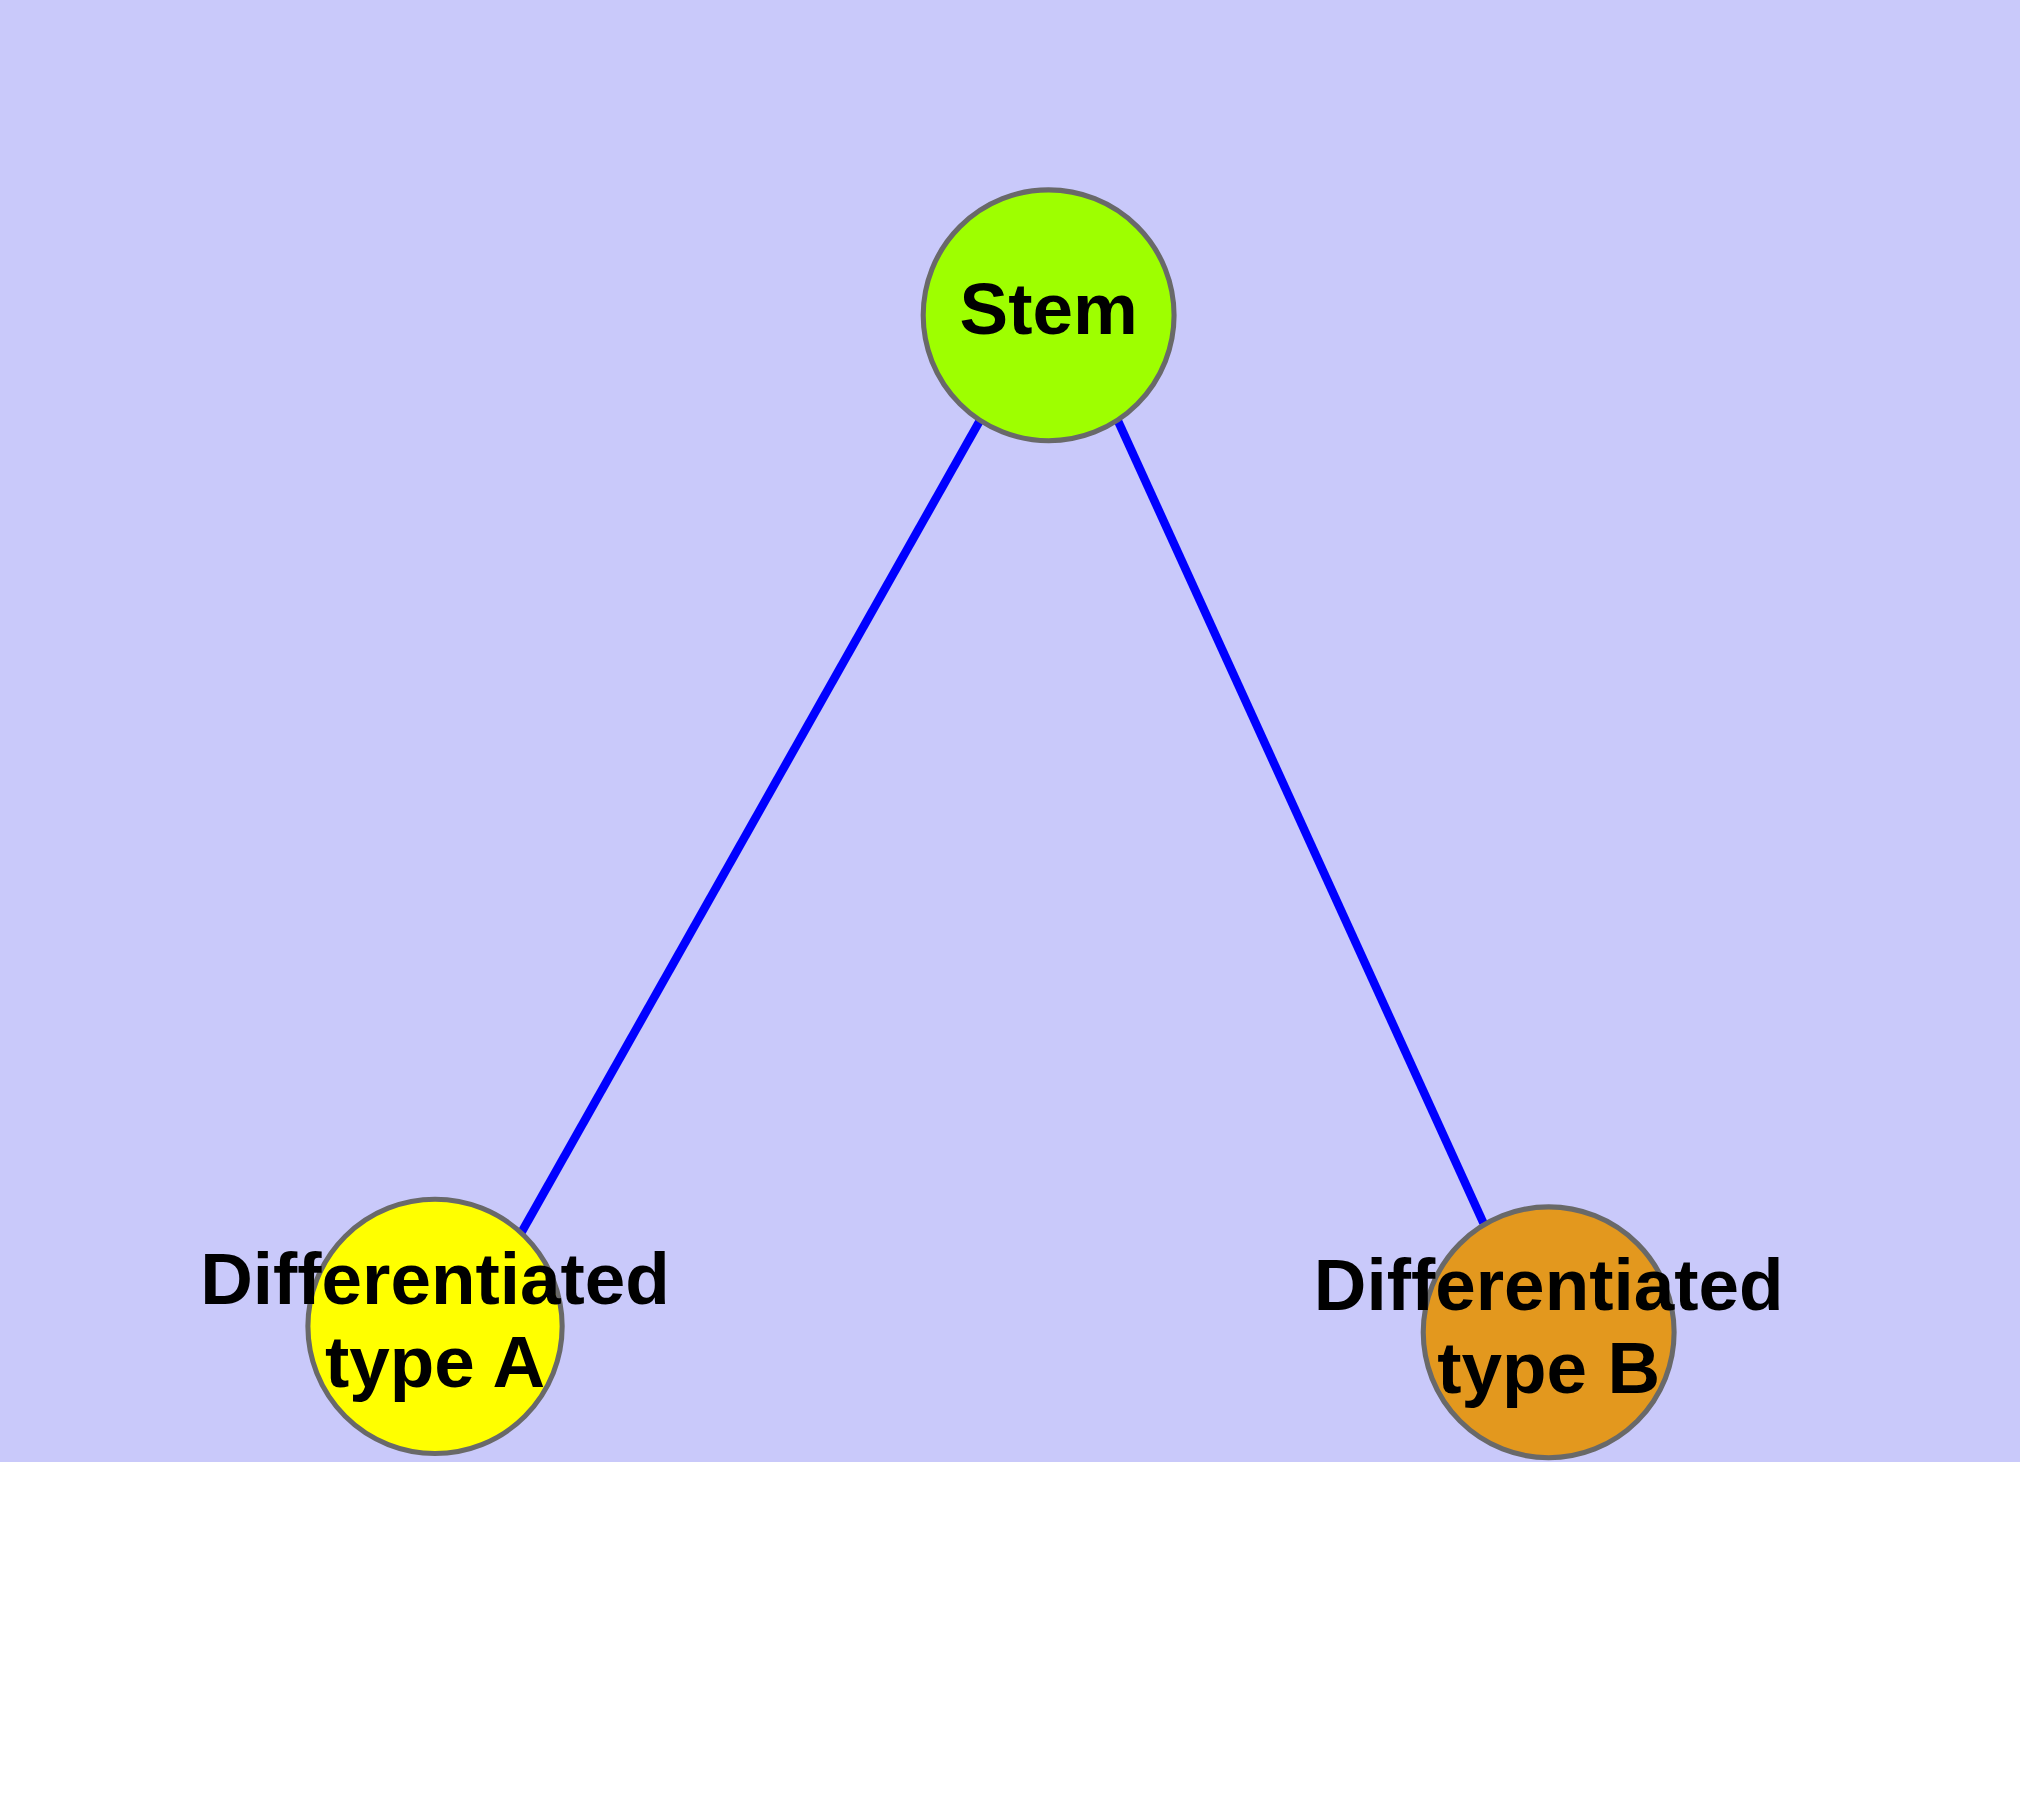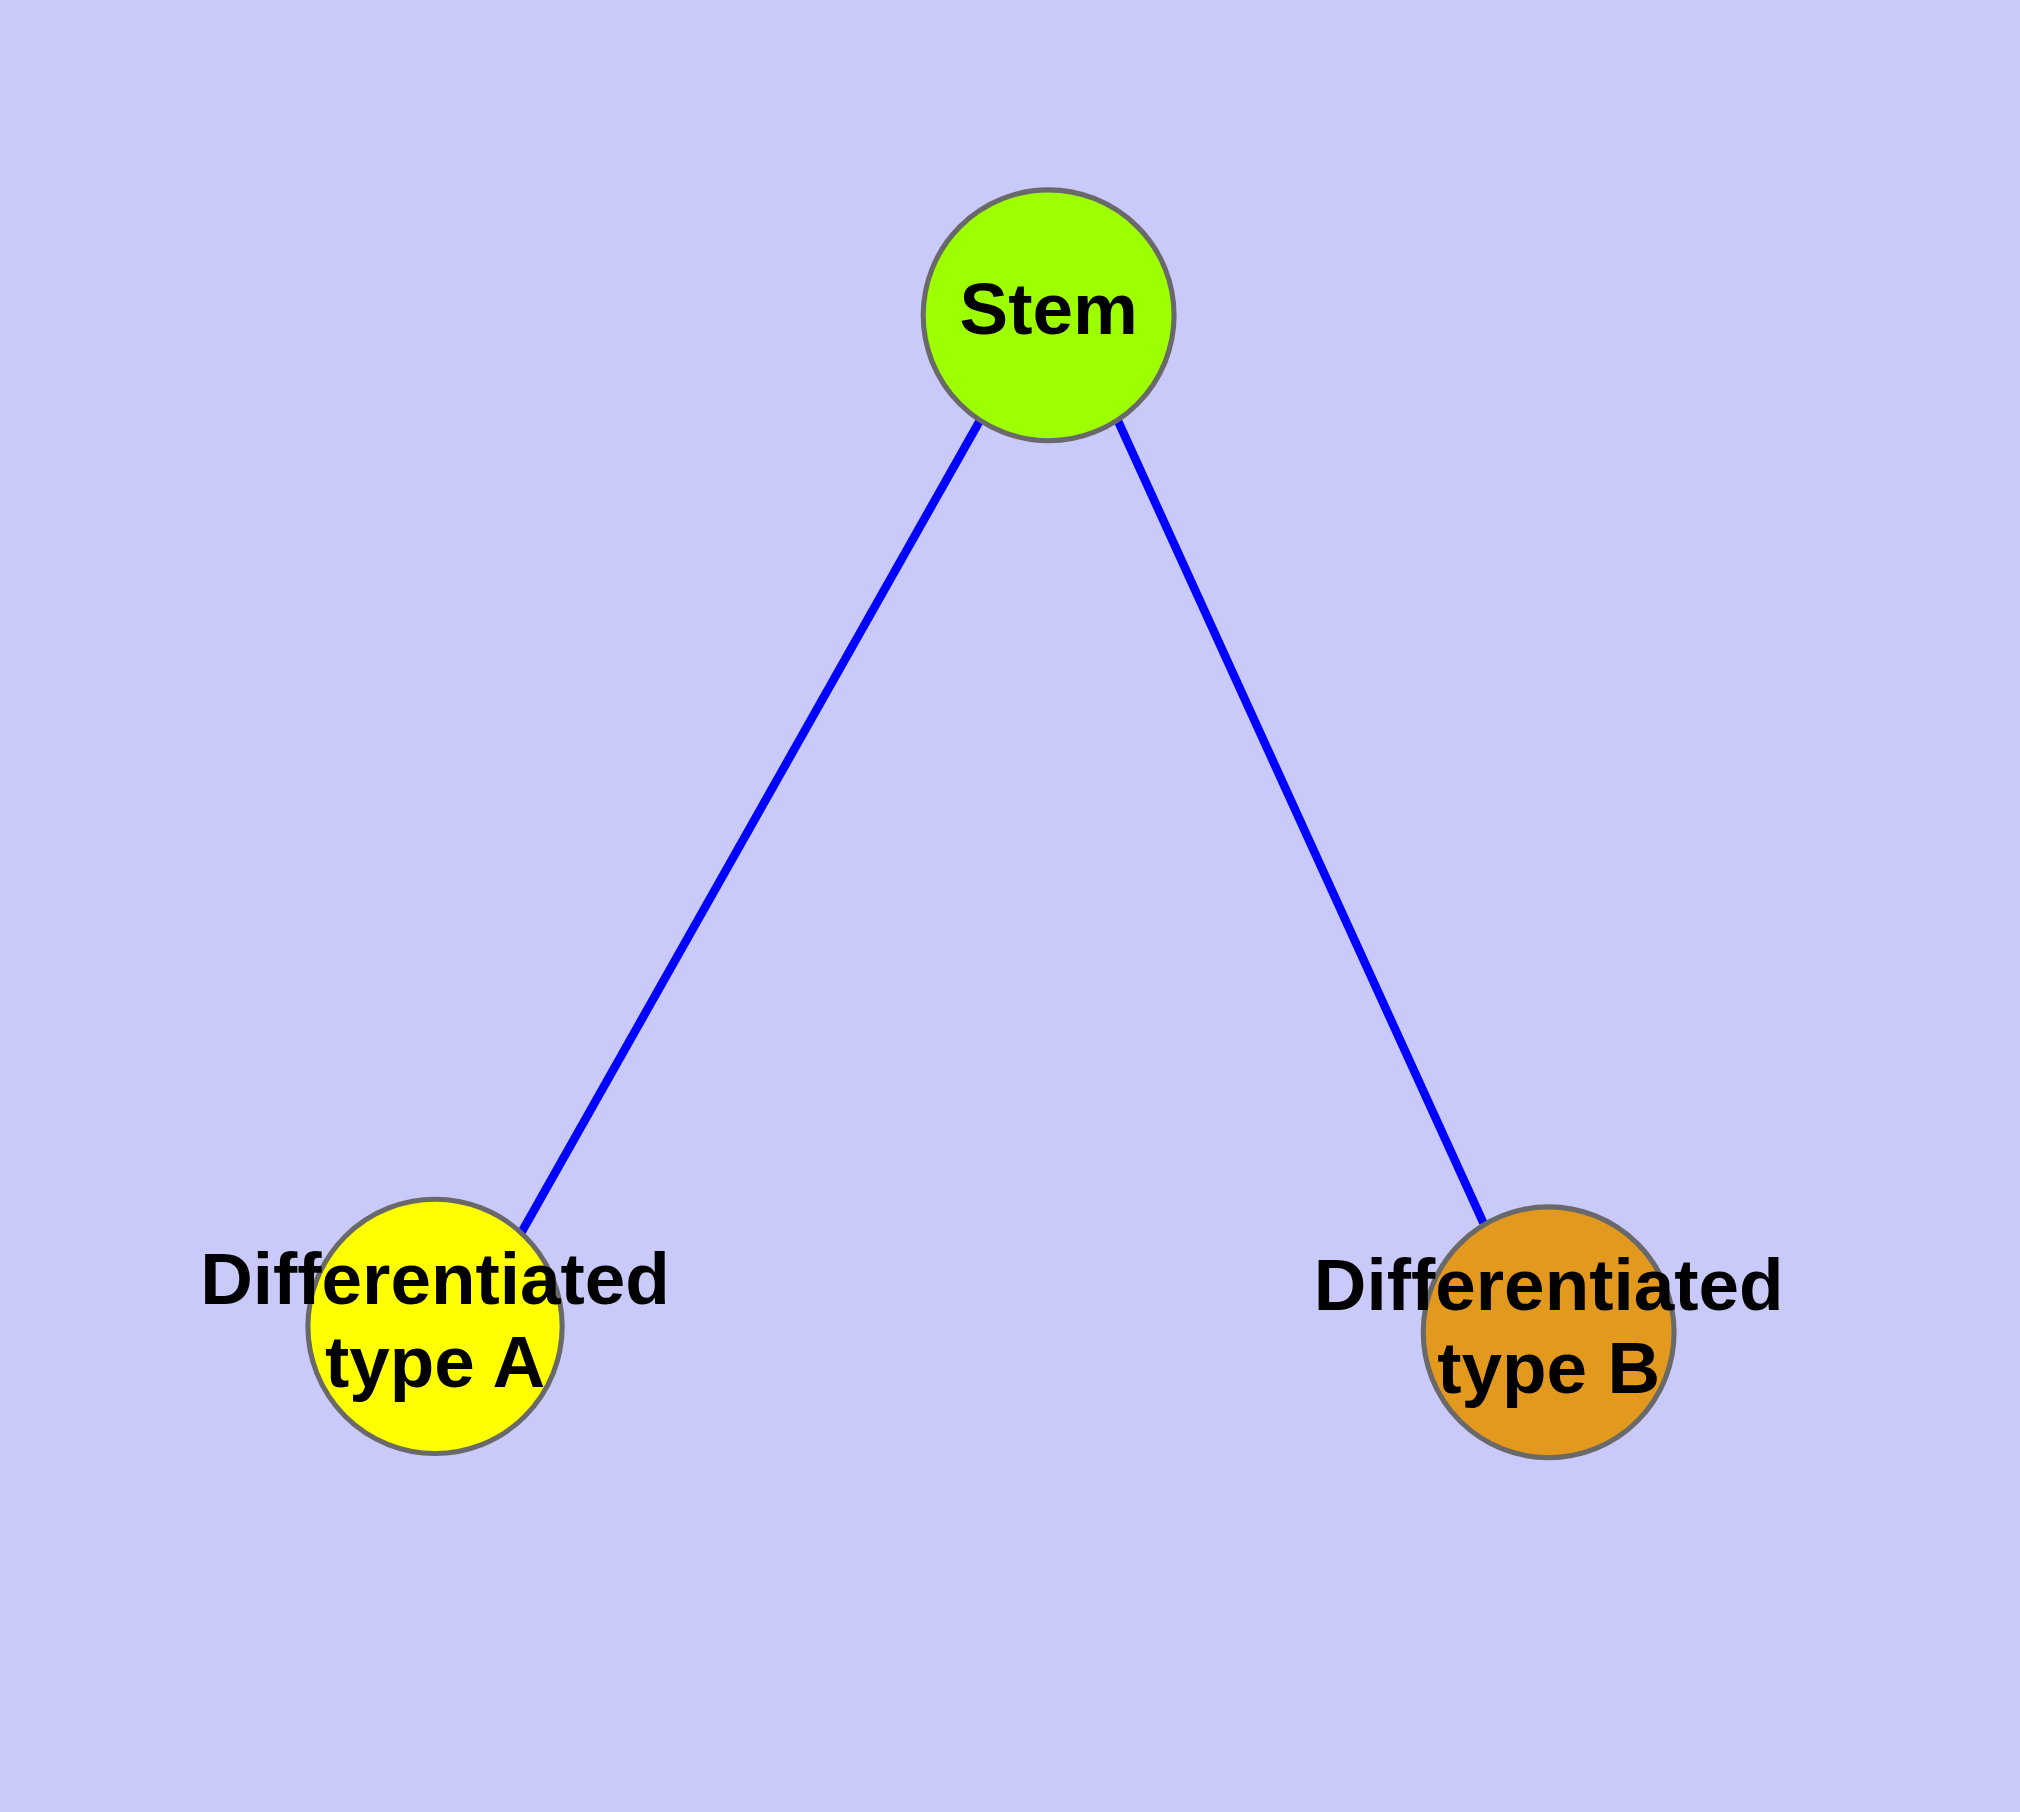--- a/index.html
+++ b/index.html
@@ -26,21 +26,21 @@
     font-family: "Liberation Sans", sans-serif;
     font-weight: bold;
     fill: #000000;
     text-anchor: middle;
     dominant-baseline: middle;
   }
 </style>
 </head>
 <body>
 
-<div id="canvas" style="width: 2021px; height: 1812px; background: rgb(201, 201, 250);">
+<div id="canvas" style="width: 2021px; height: 1462px; background: rgb(201, 201, 250);">
   <svg id="graph-svg" viewBox="0 0 2384 2138" xmlns="http://www.w3.org/2000/svg" style="width: 2021px; height: 1812px;">
 
     <rect id="bg-rect" x="0" y="0" width="2384" height="2138" fill="#c9c9fa"></rect>
 
     <g id="edges-layer">
         <line x1="1156" y1="496" x2="615" y2="1454" stroke="#0000ff" stroke-width="10" stroke-linecap="butt"></line>
         <line x1="1319" y1="497" x2="1750" y2="1443" stroke="#0000ff" stroke-width="10" stroke-linecap="butt"></line>
       </g>
     <g id="nodes-layer">
         <circle cx="1237" cy="372" r="148" fill="#9eff00" stroke="#696969" stroke-width="6"></circle>

